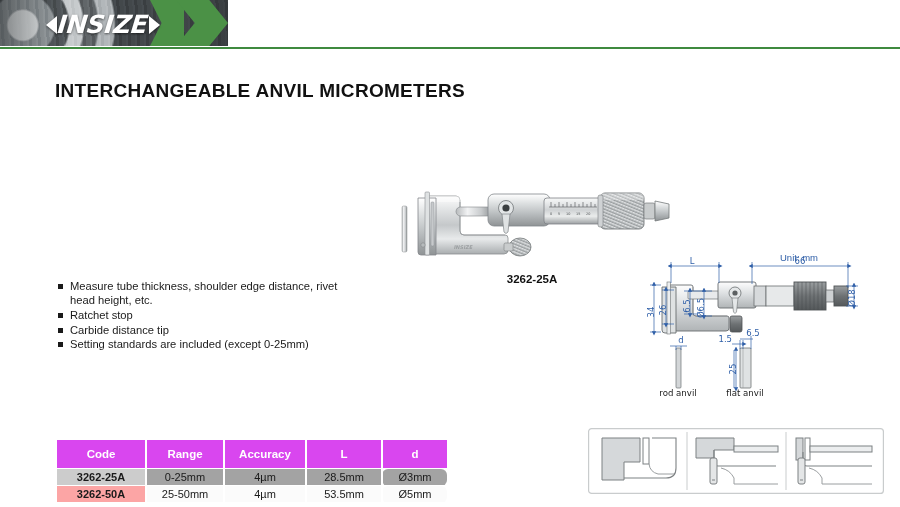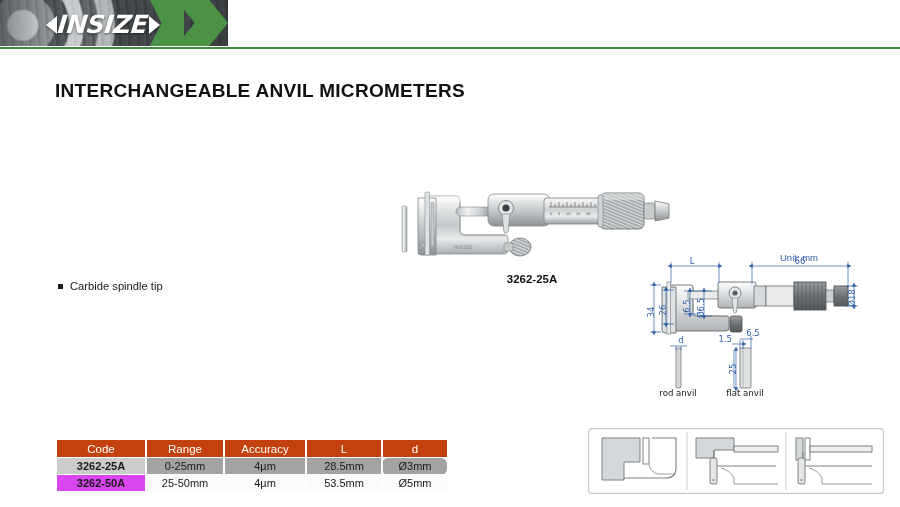--- a/index.html
+++ b/index.html
@@ -130,45 +130,45 @@
     color: #111;
   }
 
   
   .spec-table {
     position: absolute; left: 57px; top: 440px;
     border-collapse: collapse;
     font-size: 11px;
   }
   .spec-table th {
-    background: #c2410c;
+    background: #d946ef;
     color: #ffffff;
-    font-weight: normal;
+    font-weight: bold;
     font-size: 11.5px;
-    height: 17px;
+    height: 28px;
     padding: 0 4px;
     border-right: 2px solid #ffffff;
     border-bottom: 1px solid #ffffff;
     text-align: center;
   }
   .spec-table th:last-child { border-right: none; }
   .spec-table td {
     height: 16px;
     padding: 0 4px;
     text-align: center;
     border-right: 2px solid #ffffff;
     border-bottom: 1px solid #ffffff;
     color: #1a1a1a;
   }
   .spec-table td:last-child { border-right: none; border-radius: 6px; }
   .spec-table tr.row-a td { background: #a3a3a3; }
   .spec-table tr.row-b td { background: #fbfbfb; }
   .spec-table td.code-cell { font-weight: bold; }
   .spec-table tr.row-a td.code-cell { background: #cccccc; }
-  .spec-table tr.row-b td.code-cell { background: #d946ef; }
+  .spec-table tr.row-b td.code-cell { background: #fca5a5; }
   .col-code { width: 80px; }
   .col-range { width: 68px; }
   .col-acc { width: 72px; }
   .col-l { width: 66px; }
   .col-d { width: 56px; }
 
   
   .dim-drawing {
     position: absolute; left: 640px; top: 250px;
     width: 256px; height: 146px;
@@ -202,21 +202,24 @@
     <div class="logo-arrow left"></div>
     <div class="logo-text">INSIZE</div>
     <div class="logo-arrow right"></div>
   </div>
   <div class="header-rule"></div>
 </div>
 
 <div class="page-title">INTERCHANGEABLE ANVIL MICROMETERS</div>
 
 <ul class="features">
-  <li>Carbide spindle tip</li>
+  <li>Measure tube thickness, shoulder edge distance, rivet head height, etc.</li>
+  <li>Ratchet stop</li>
+  <li>Carbide distance tip</li>
+  <li>Setting standards are included (except 0-25mm)</li>
 </ul>
 
 <div class="product">
   <svg class="svg-plain" width="280" height="125" viewBox="0 0 280 125">
     <defs>
       <linearGradient id="steel" x1="0" y1="0" x2="0" y2="1">
         <stop offset="0%" stop-color="#fdfdfd"></stop>
         <stop offset="22%" stop-color="#e3e5e6"></stop>
         <stop offset="50%" stop-color="#c5c8ca"></stop>
         <stop offset="74%" stop-color="#e8eaeb"></stop>

